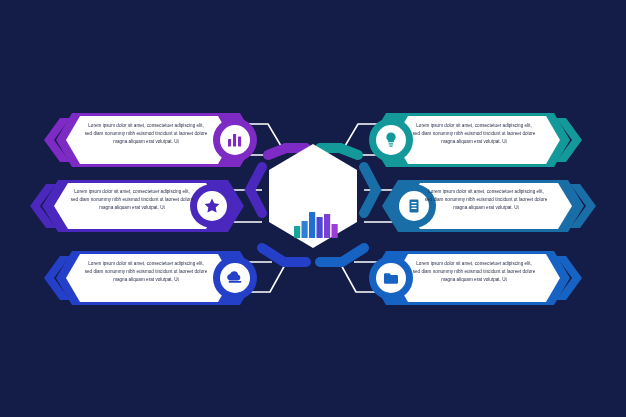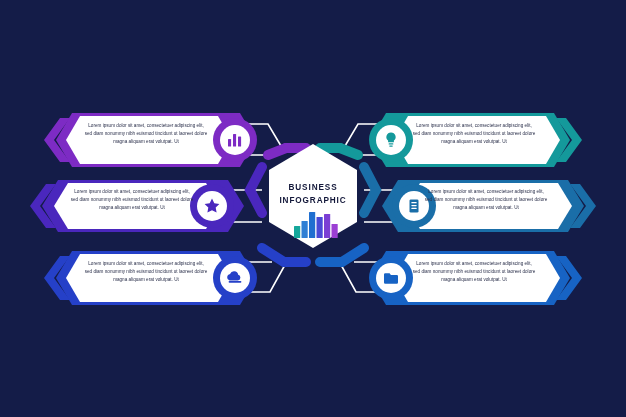--- a/index.html
+++ b/index.html
@@ -167,24 +167,20 @@
     <rect x="294" y="226" width="6.2" height="12" rx="0.6" fill="#16a79b"></rect>
     <rect x="301.5" y="221" width="6.2" height="17" rx="0.6" fill="#2f7fd4"></rect>
     <rect x="309" y="212" width="6.2" height="26" rx="0.6" fill="#1f6fd0"></rect>
     <rect x="316.5" y="217" width="6.2" height="21" rx="0.6" fill="#4a4ad6"></rect>
     <rect x="324" y="214" width="6.2" height="24" rx="0.6" fill="#7b3fd4"></rect>
     <rect x="331.5" y="224" width="6.2" height="14" rx="0.6" fill="#9b3fd4"></rect>
   </g>
 
 </svg>
 
-<div class="center-title" style="left:253px;top:182px;">
-  <span>BUSINESS</span><br>
-  <span>INFOGRAPHIC</span>
-</div>
 
 <div class="card-text" style="left:84px;top:122px;width:124px;">Lorem ipsum dolor sit amet, consectetuer adipiscing elit, sed diam nonummy nibh euismod tincidunt ut laoreet dolore magna aliquam erat volutpat. Ut</div>
 
 <div class="card-text" style="left:70px;top:188px;width:124px;">Lorem ipsum dolor sit amet, consectetuer adipiscing elit, sed diam nonummy nibh euismod tincidunt ut laoreet dolore magna aliquam erat volutpat. Ut</div>
 
 <div class="card-text" style="left:84px;top:260px;width:124px;">Lorem ipsum dolor sit amet, consectetuer adipiscing elit, sed diam nonummy nibh euismod tincidunt ut laoreet dolore magna aliquam erat volutpat. Ut</div>
 
 <div class="card-text" style="left:412px;top:122px;width:124px;">Lorem ipsum dolor sit amet, consectetuer adipiscing elit, sed diam nonummy nibh euismod tincidunt ut laoreet dolore magna aliquam erat volutpat. Ut</div>
 
 <div class="card-text" style="left:424px;top:188px;width:124px;">Lorem ipsum dolor sit amet, consectetuer adipiscing elit, sed diam nonummy nibh euismod tincidunt ut laoreet dolore magna aliquam erat volutpat. Ut</div>

